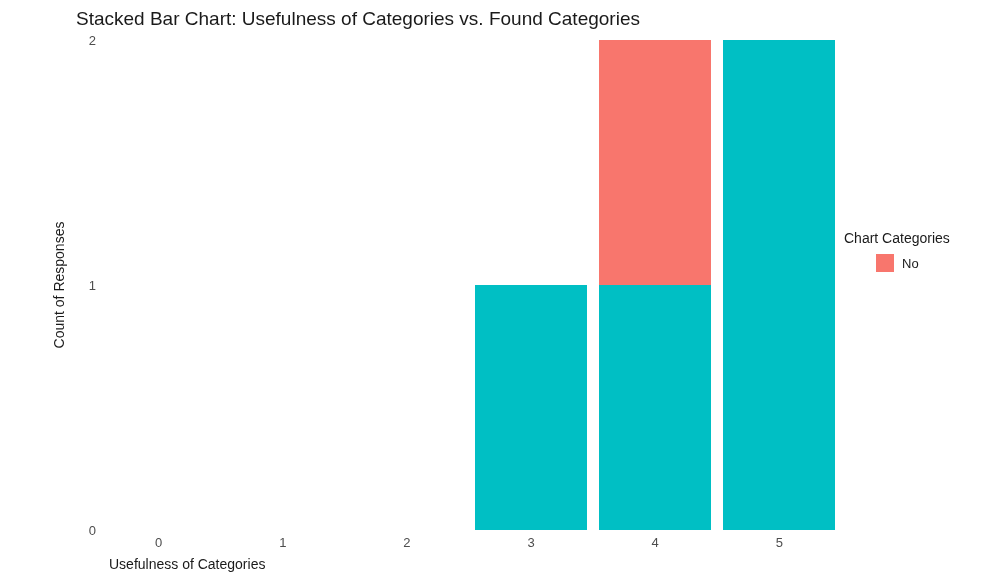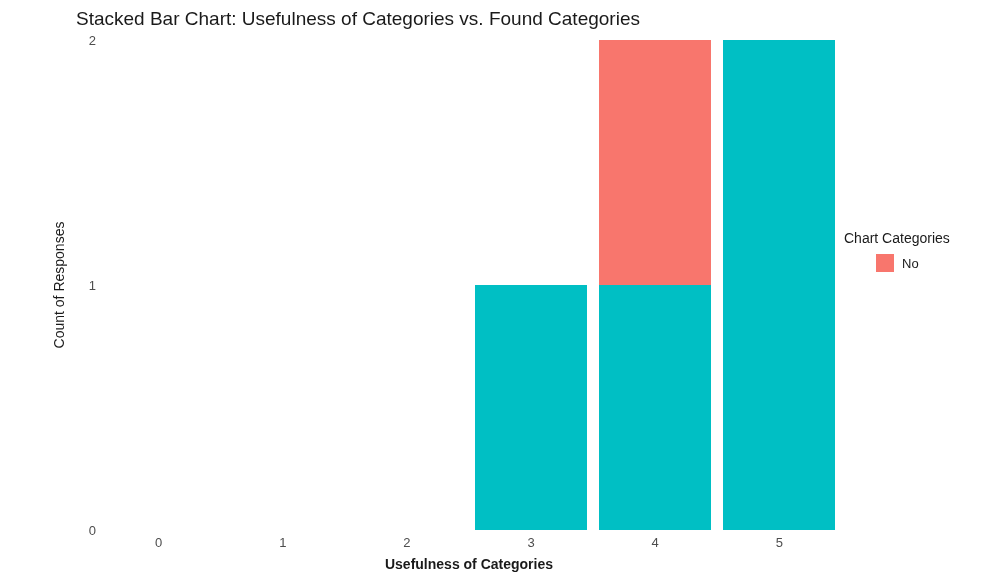--- a/index.html
+++ b/index.html
@@ -55,23 +55,21 @@
     position: absolute;
     transform: translateX(-50%);
     font-size: 13px;
     color: #4d4d4d;
   }
   .x-axis-title {
     position: absolute;
     top: 556px;
     left: 65px;
     width: 720px;
-    text-align: center;
     font-size: 14px;
-    font-weight: bold;
   }
 
   .y-axis-labels {
     position: absolute;
     left: 0;
     top: 40px;
     width: 60px;
     height: 490px;
   }
   .y-tick-label {

